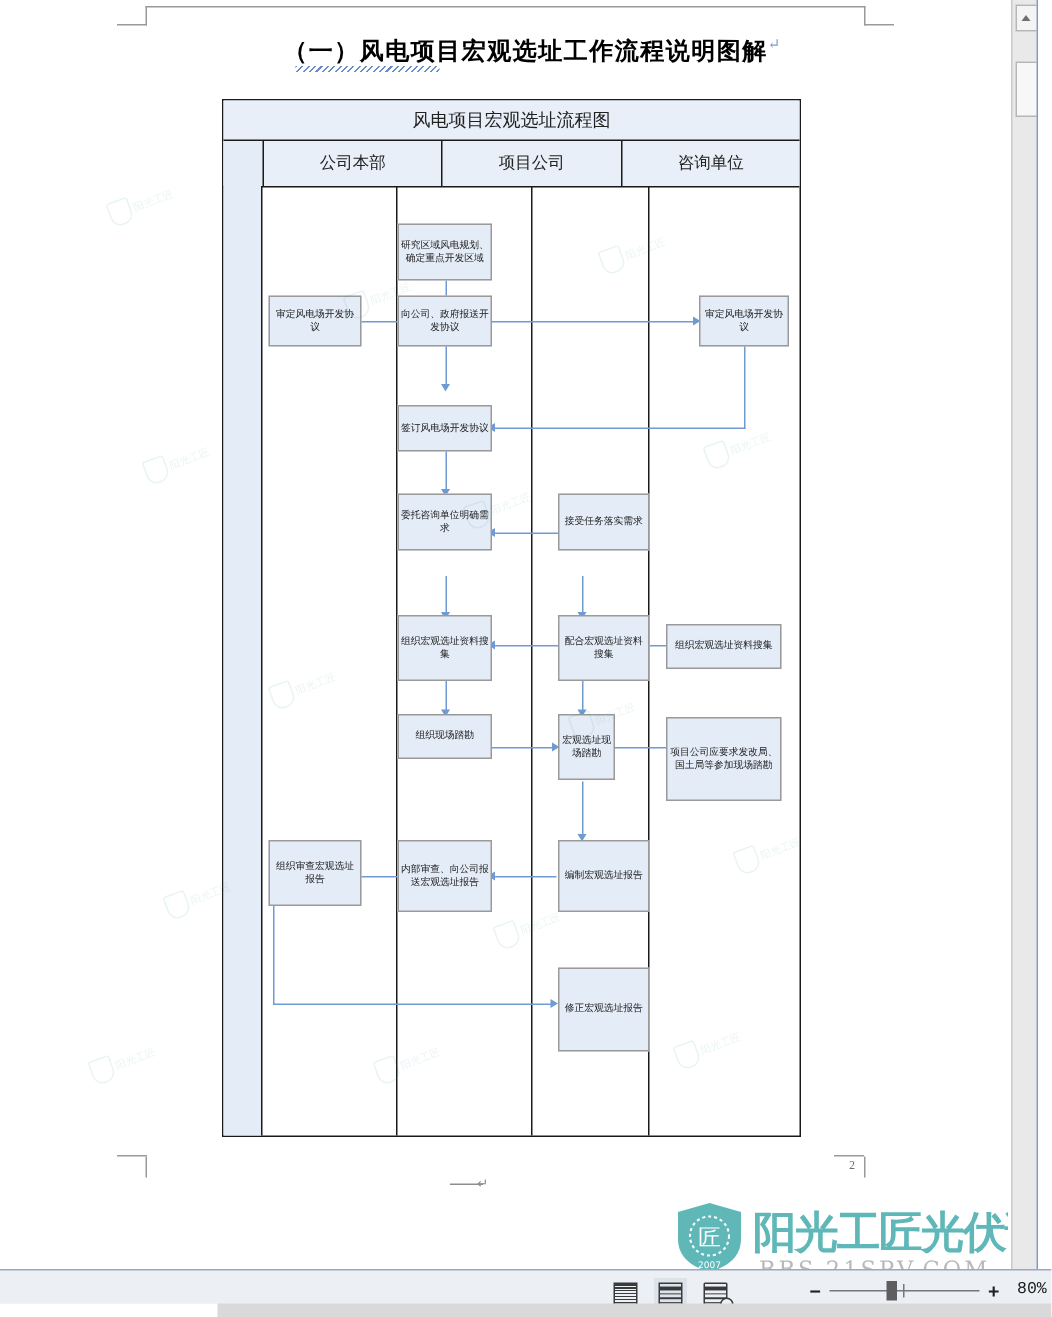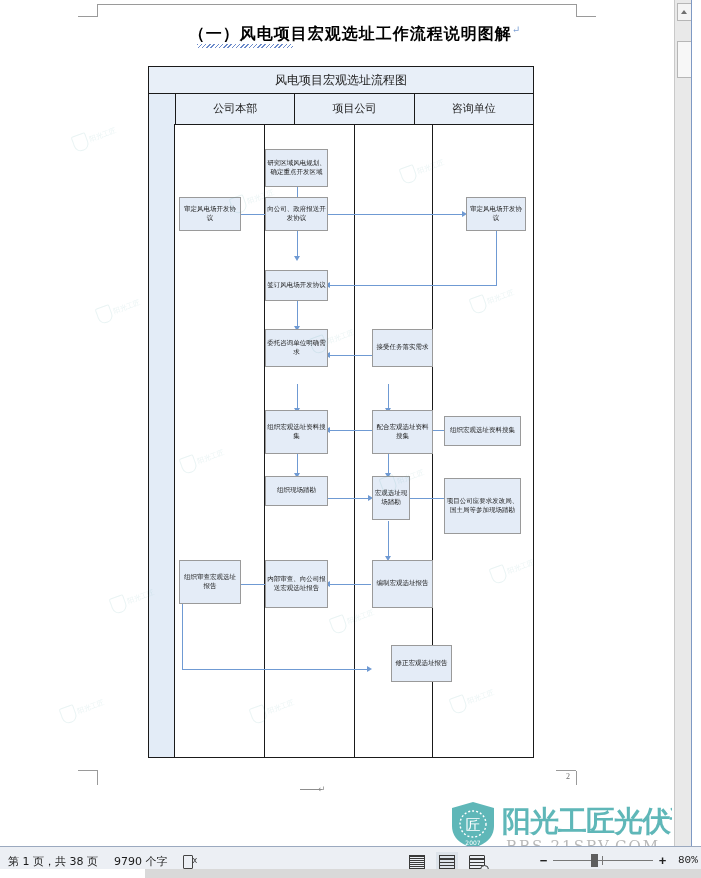--- a/index.html
+++ b/index.html
@@ -258,21 +258,21 @@
           <div class="node" style="left:223px;top:352px;width:38px;height:44px;">宏观选址现场踏勘</div>
 
           <div class="node" style="left:295px;top:354px;width:77px;height:56px;">项目公司应要求发改局、国土局等参加现场踏勘</div>
 
           <div class="node" style="left:30px;top:436px;width:62px;height:44px;">组织审查宏观选址报告</div>
 
           <div class="node" style="left:116px;top:436px;width:63px;height:48px;">内部审查、向公司报送宏观选址报告</div>
 
           <div class="node" style="left:223px;top:436px;width:61px;height:48px;">编制宏观选址报告</div>
 
-          <div class="node" style="left:223px;top:521px;width:61px;height:37px;margin-left:19px;">修正宏观选址报告</div>
+          <div class="node" style="left:223px;top:521px;width:61px;height:56px;">修正宏观选址报告</div>
         </div>
       </div>
 
       <div class="tail-line"></div>
       <div class="tail-mark">↵</div>
 
       <div class="wm" style="left:72px;top:128px;">
         <span class="wm-badge"></span><span class="wm-txt">阳光工匠</span>
       </div>
       <div class="wm" style="left:230px;top:190px;">
@@ -331,28 +331,20 @@
 
   <div id="vscroll">
     <div id="sb-up">
       <div class="tri"></div>
     </div>
     <div id="sb-thumb"></div>
   </div>
   <div id="vscroll-edge"></div>
 
   <div id="statusbar">
-    <div id="sb-left">
-      <span>第 1 页，共 38 页</span>
-      <span>9790 个字</span>
-      <span id="proof-icon">
-        <span class="bk"></span>
-        <span class="xx">x</span>
-      </span>
-    </div>
 
     <div id="sb-views">
       <span class="vbtn">
         <span class="glyph book"></span>
       </span>
       <span class="vbtn active">
         <span class="glyph"></span>
       </span>
       <span class="vbtn">
         <span class="glyph web"></span>

